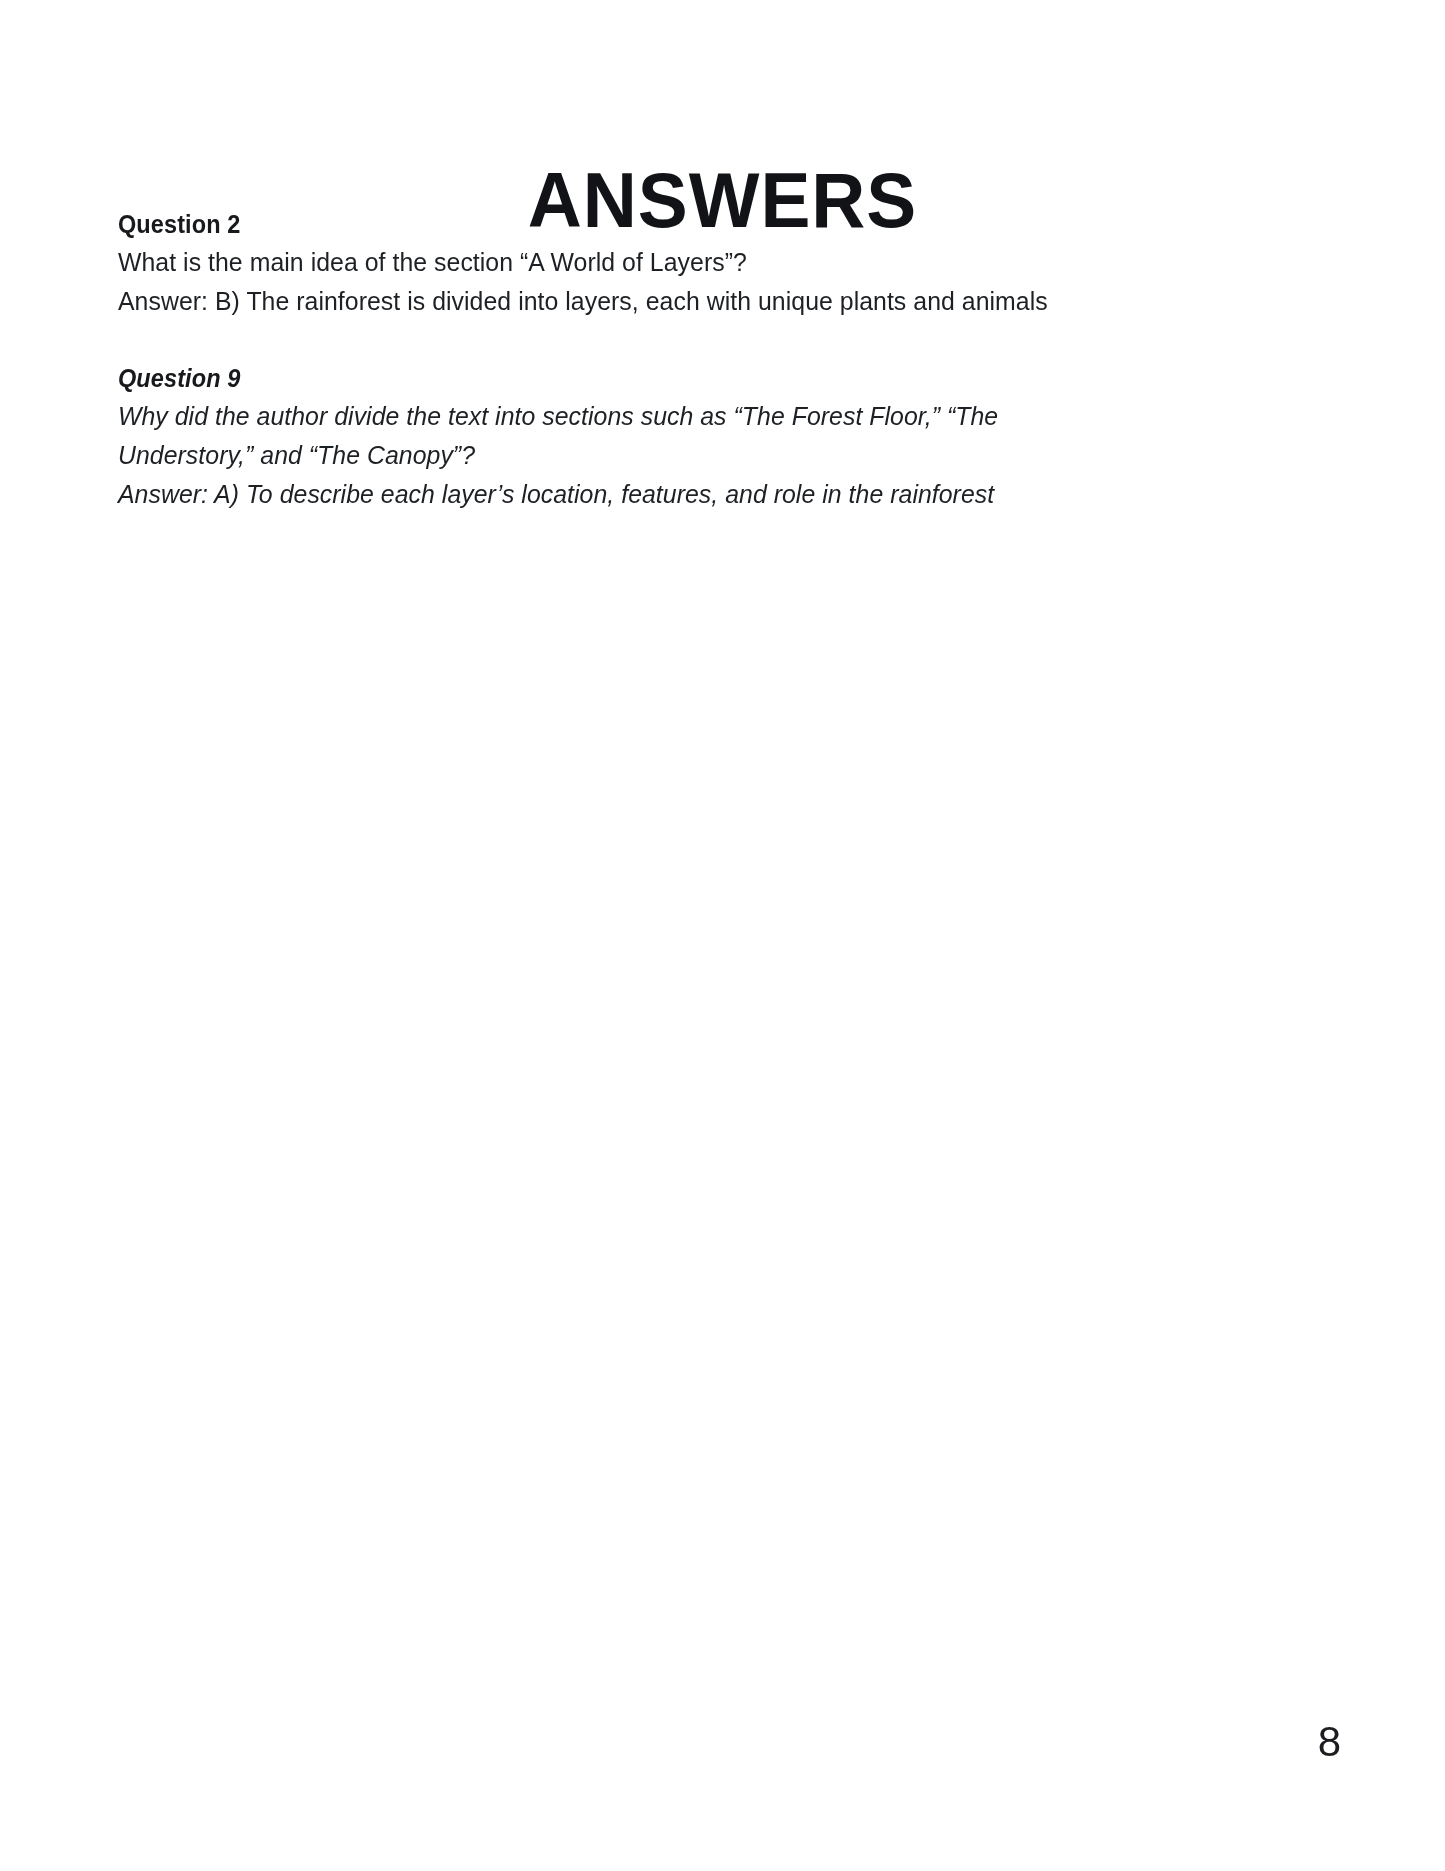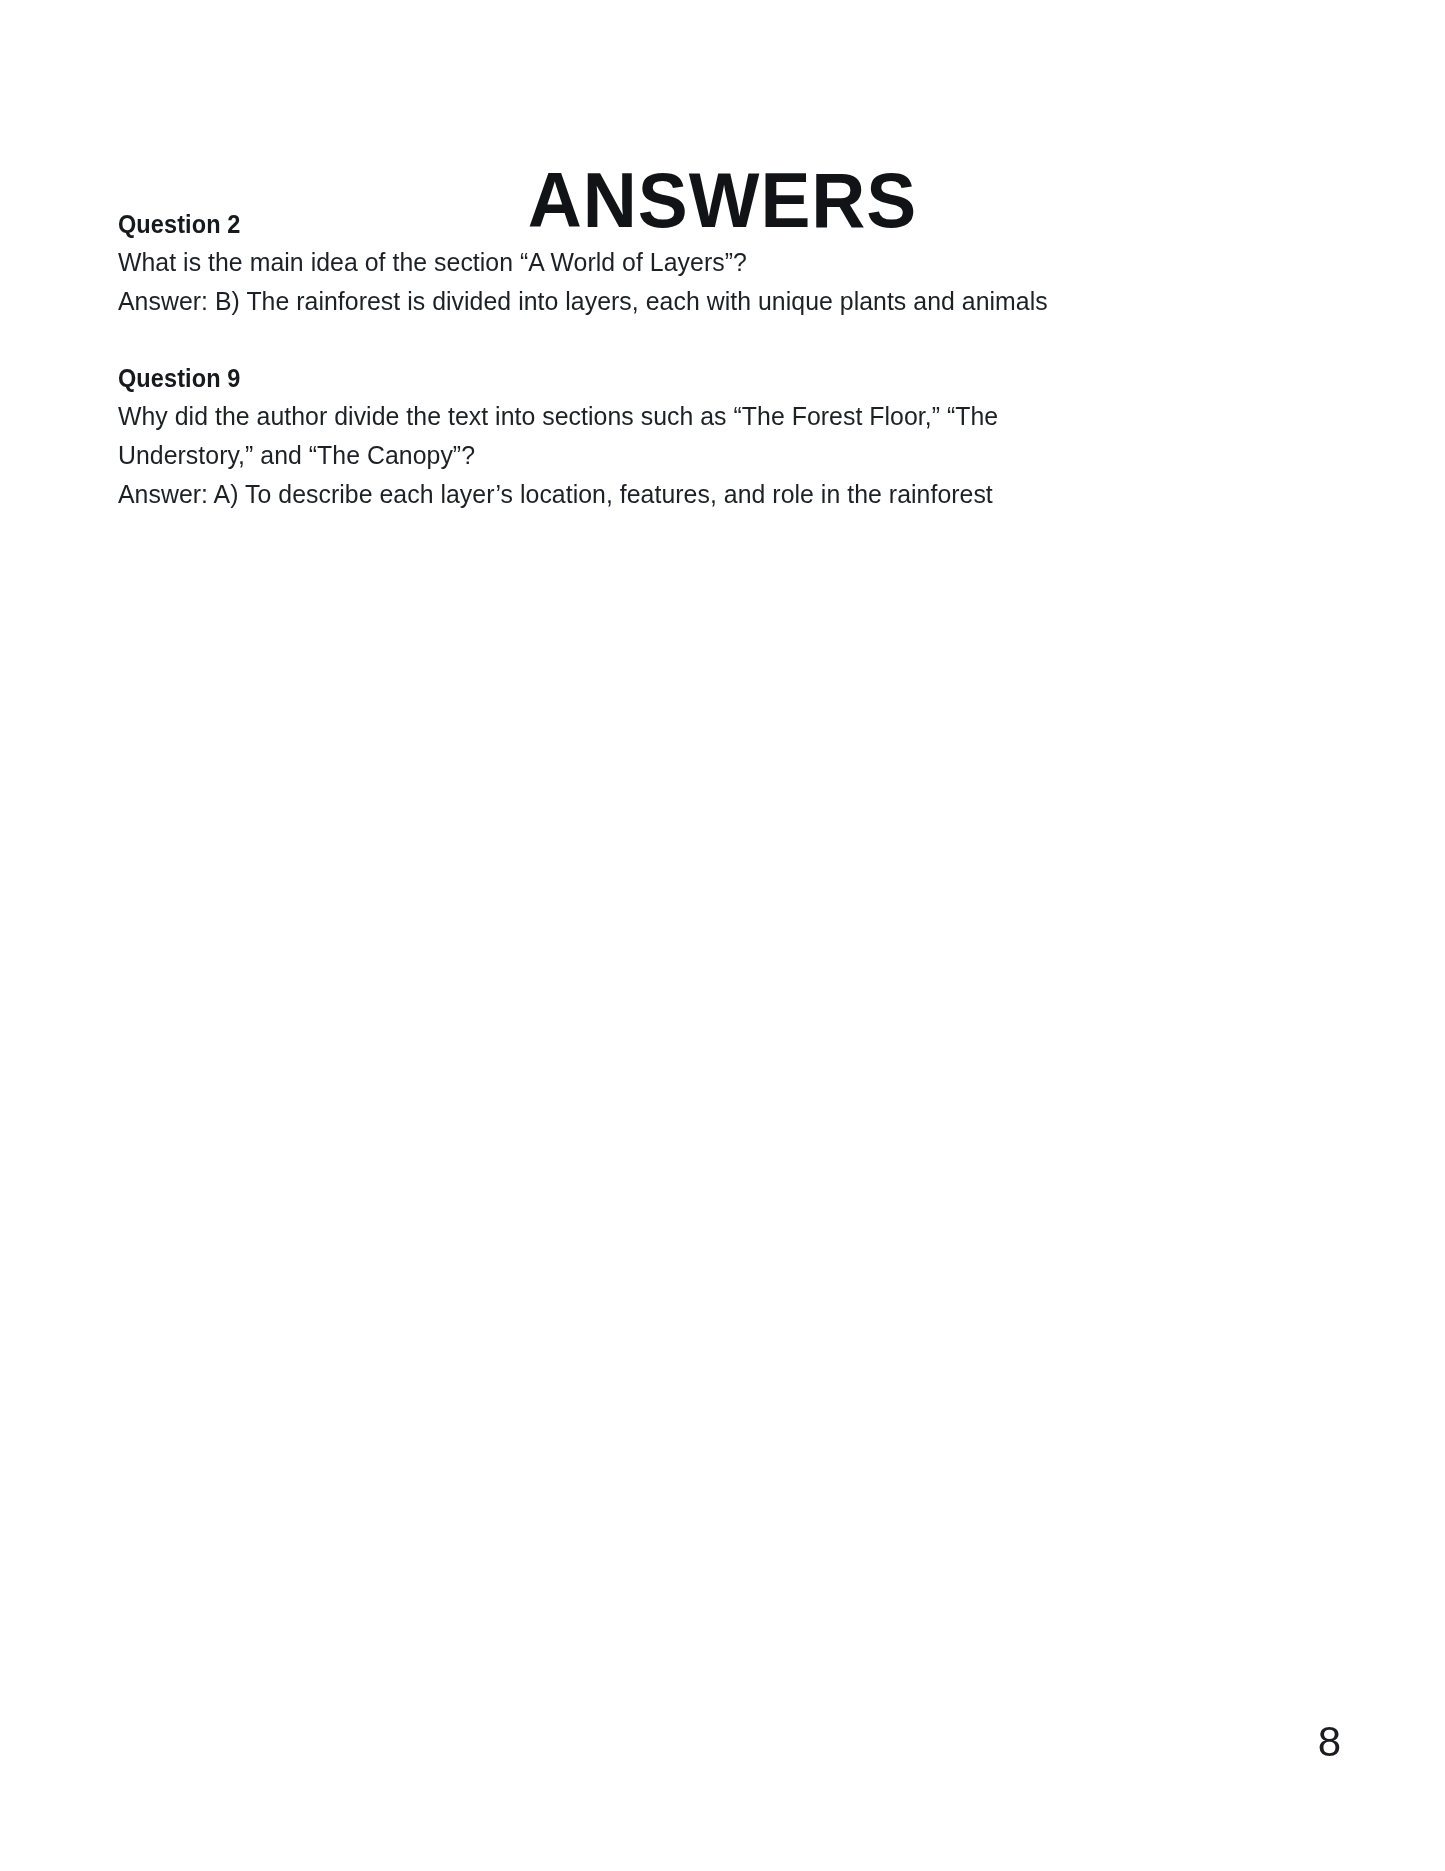--- a/index.html
+++ b/index.html
@@ -36,20 +36,21 @@
     position: absolute;
     top: 205px;
     left: 118px;
     width: 1000px;
   }
   .qblock {
     margin: 0 0 38px 0;
   }
   .qblock:last-of-type {
     margin-bottom: 0;
+    font-style: italic;
   }
   .q-heading {
     font-size: 25px;
     line-height: 38px;
     font-weight: 700;
     color: #17191c;
     letter-spacing: 0.1px;
     transform: scaleX(0.94);
     transform-origin: left center;
     white-space: nowrap;

